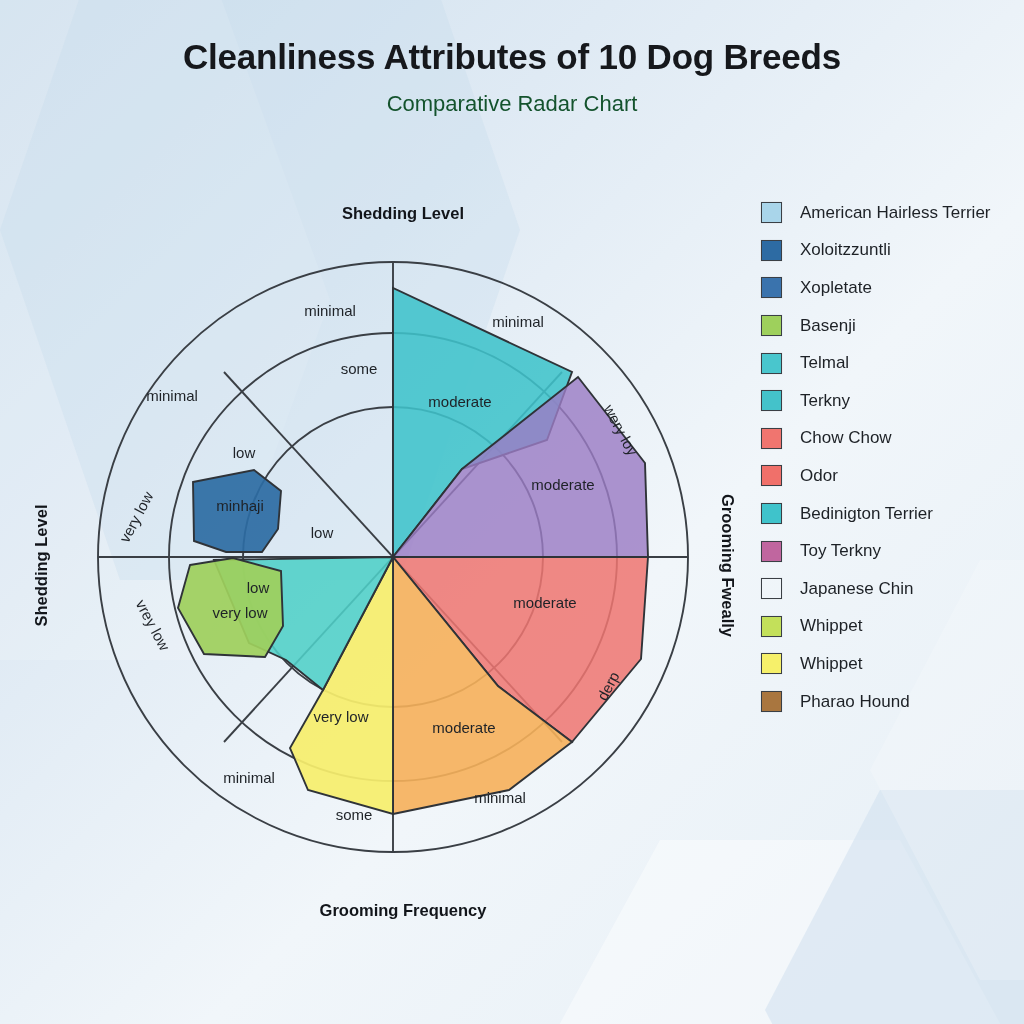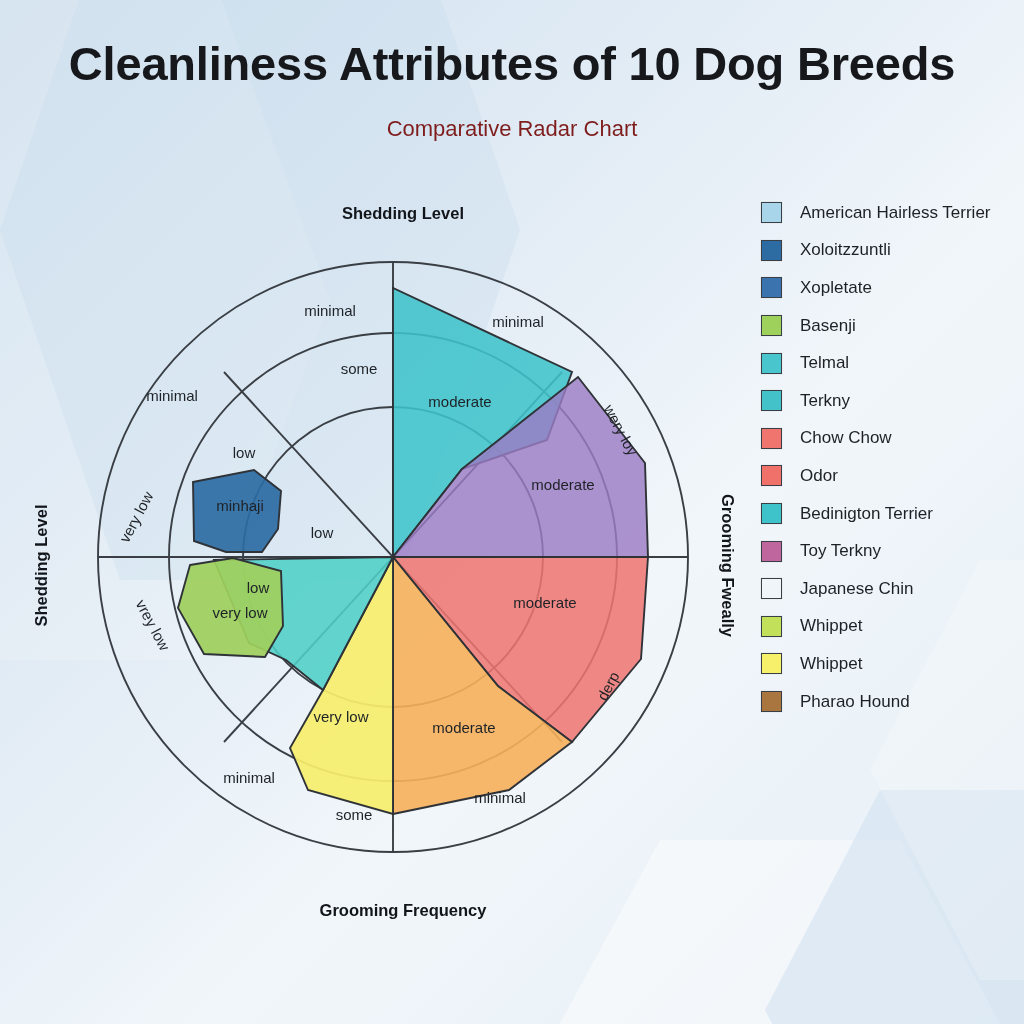--- a/index.html
+++ b/index.html
@@ -6,25 +6,25 @@
   body{
     width:1024px;height:1024px;overflow:hidden;position:relative;
     font-family:"Liberation Sans", sans-serif;
     background:linear-gradient(135deg,#cfe0ee 0%,#dde9f3 28%,#eef4f9 55%,#f7fafd 78%,#eaf1f7 100%);
   }
   #bg-hex{position:absolute;inset:0;width:1024px;height:1024px;}
   #chart-root{position:absolute;inset:0;width:1024px;height:1024px;}
 
   .title-block{position:absolute;left:0;top:38px;width:1024px;text-align:center;}
   .chart-title{
-    font-size:47px;font-weight:bold;color:#16181c;letter-spacing:-0.2px;
+    font-size:35px;font-weight:bold;color:#16181c;letter-spacing:-0.2px;
     line-height:1.1;margin:0;
   }
   .chart-subtitle{
-    font-size:22px;color:#7f1d1d;margin:16px;padding-top:11px;line-height:1.1;
+    font-size:22px;color:#14532d;margin:4px;padding-top:11px;line-height:1.1;
   }
 
   .legend{
     position:absolute;left:761px;top:194px;width:255px;
   }
   .legend-item{
     display:flex;align-items:center;height:37.6px;
   }
   .legend-swatch{
     width:19px;height:19px;border:1.6px solid #3a3f45;flex:0 0 auto;

